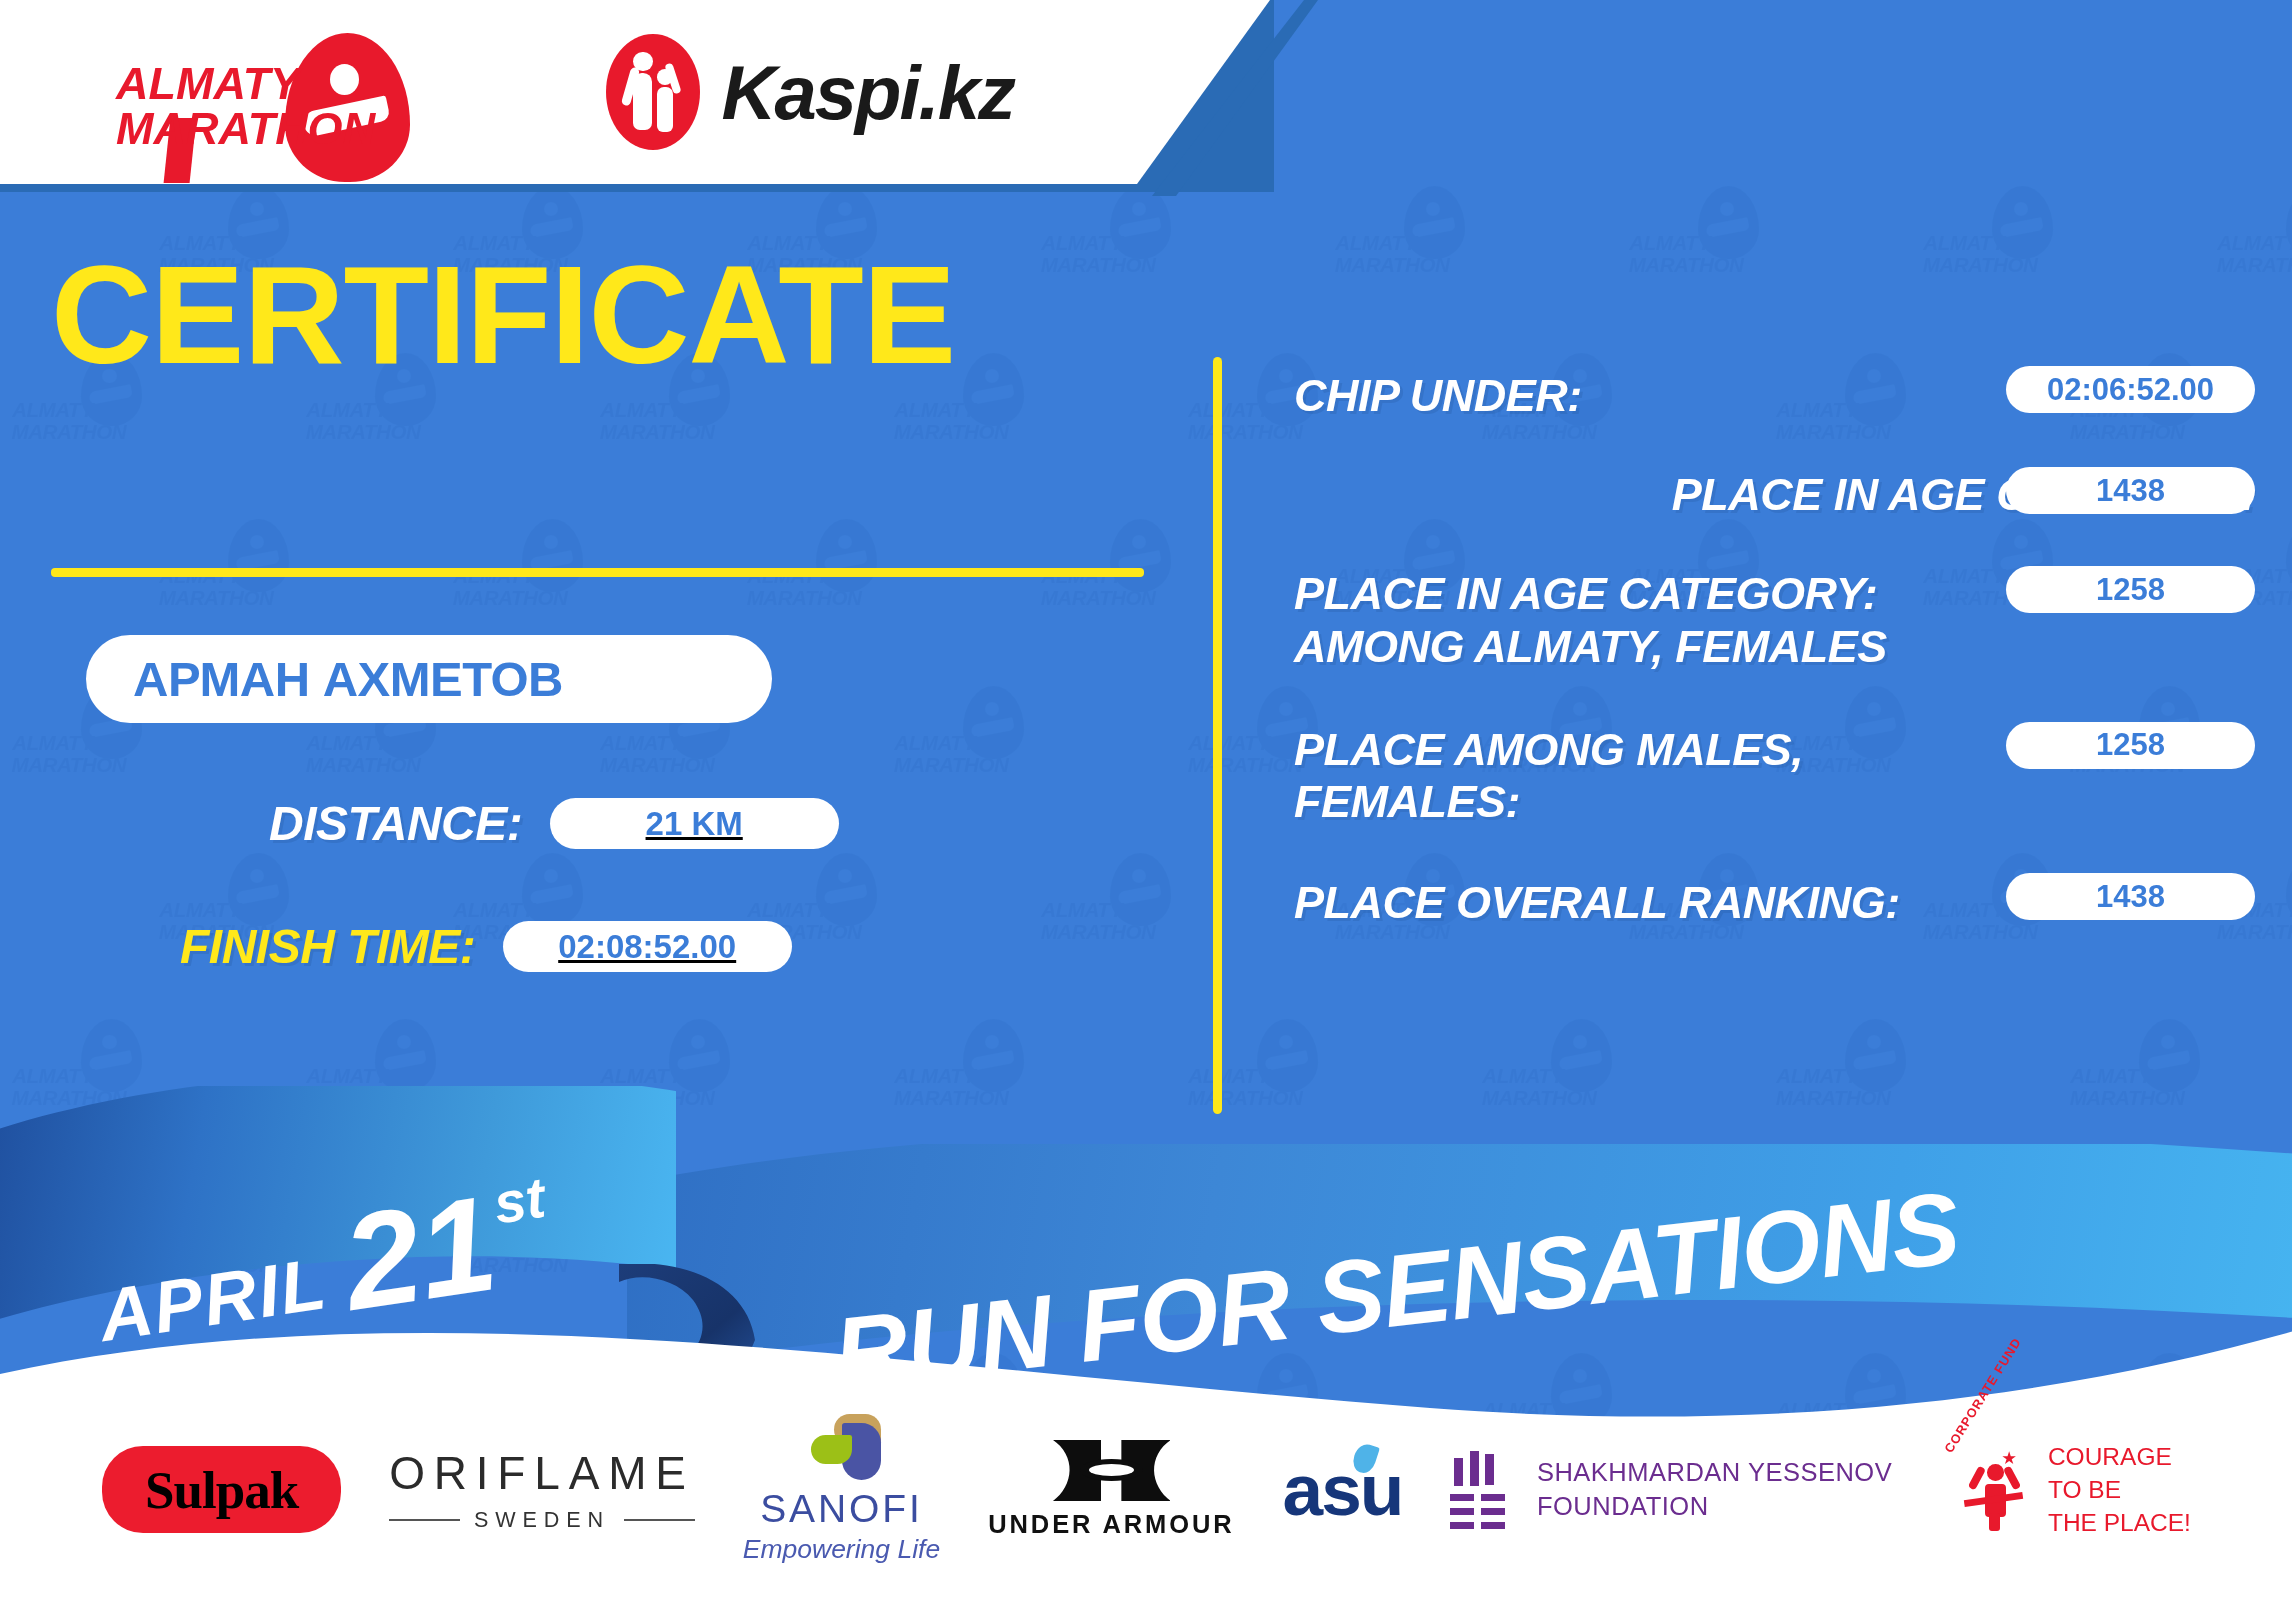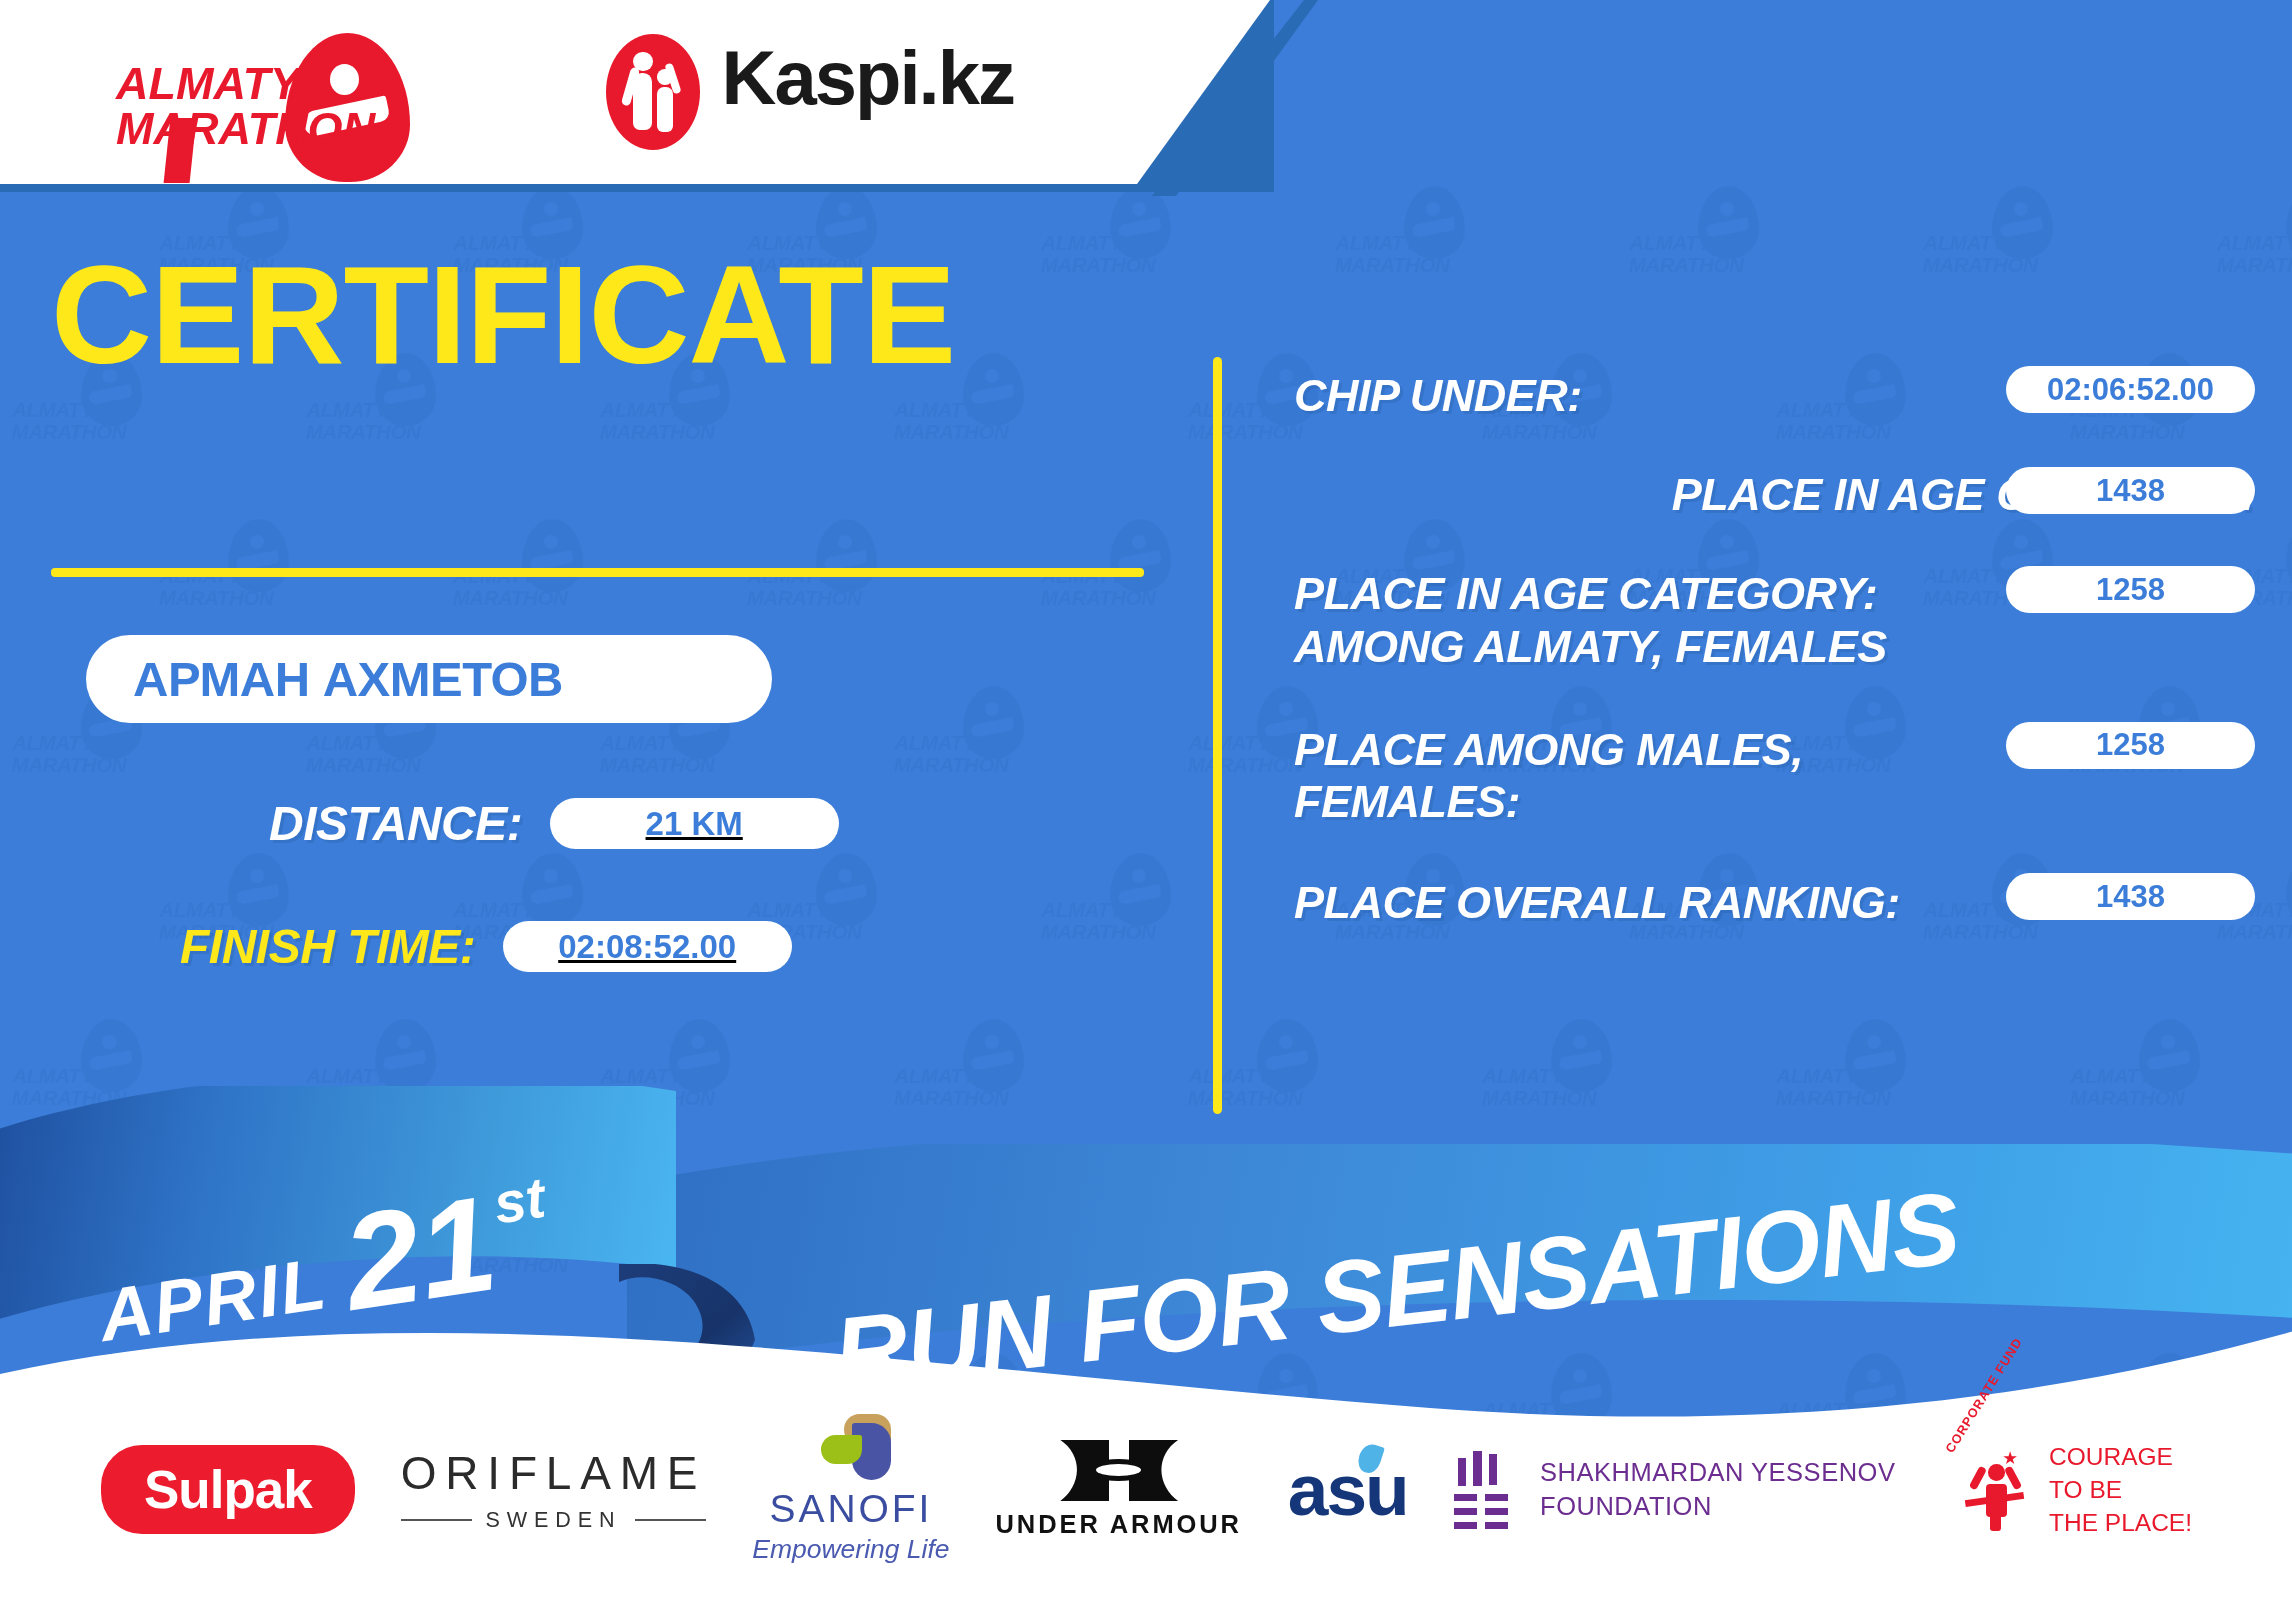--- a/index.html
+++ b/index.html
@@ -99,21 +99,21 @@
   #am-text{
     position:absolute; left:0; top:37px; width:284px;
     color:#e8192c; font-weight:bold; font-style:italic;
     letter-spacing:0px; line-height:1.02; z-index:3;
   }
   #am-text .l1{ font-size:45px; }
   #am-text .l2{ font-size:45px; }
 
   
   #logo-kaspi{
-    position:relative; display:flex; margin-left:167px;
+    position:relative; display:flex; align-items:center; margin-left:167px;font-style:italic;
   }
   #kaspi-mark{
     position:relative; width:94px; height:116px;
     background:#e8192c; border-radius:50%/50%;
   }
   #kaspi-mark .k-head{
     position:absolute; left:27.4px; top:17.6px; width:19.6px; height:19.6px;
     background:#fff; border-radius:50%;
   }
   #kaspi-mark .k-body{
@@ -266,21 +266,21 @@
     position:absolute; left:0; bottom:63px; width:2293px; height:137px;
     display:flex; align-items:center; justify-content:space-around;
     padding:0 78px;
   }
   .sp{ display:flex; align-items:center; justify-content:center; flex-direction:column; }
 
   
   #sp-sulpak .badge{
     background:#ec1c2e; border-radius:41px;
     padding:13.7px 43px;
-    color:#ffffff; font-size:53px; font-weight:bold; letter-spacing:-1px;
+    color:#000000; font-size:53px; font-weight:bold; letter-spacing:-1px;font-family:Liberation Serif, serif;
   }
   
   #sp-sanofi{ position:relative; }
   #sanofi-mark{ position:relative; width:84px; height:69px; margin-bottom:3.9px; }
   #sanofi-mark .s1{
     position:absolute; left:35px; top:0; width:47px; height:31px;
     background:#c8a25c; border-radius:25.5px 25.5px 3.9px 25.5px;
   }
   #sanofi-mark .s2{
     position:absolute; left:43px; top:9.8px; width:39px; height:57px;

